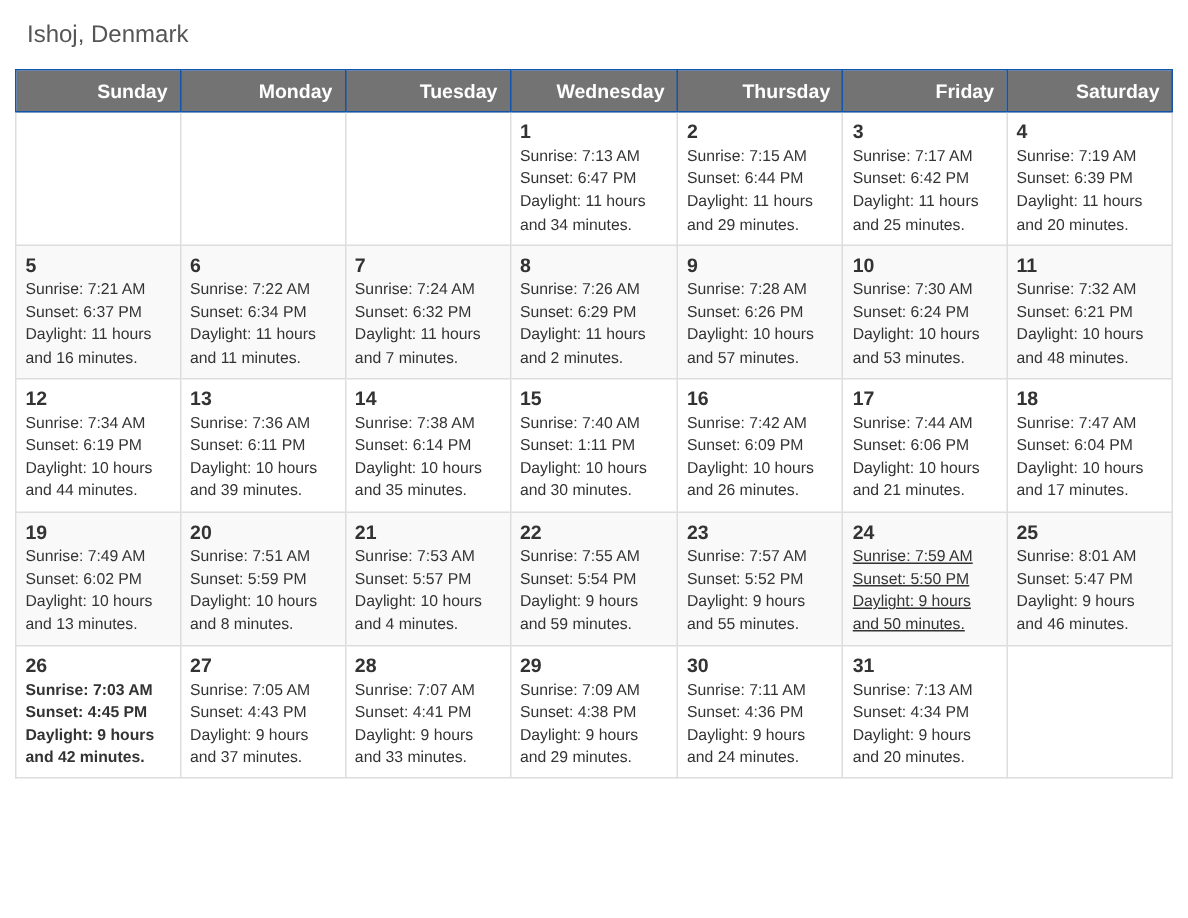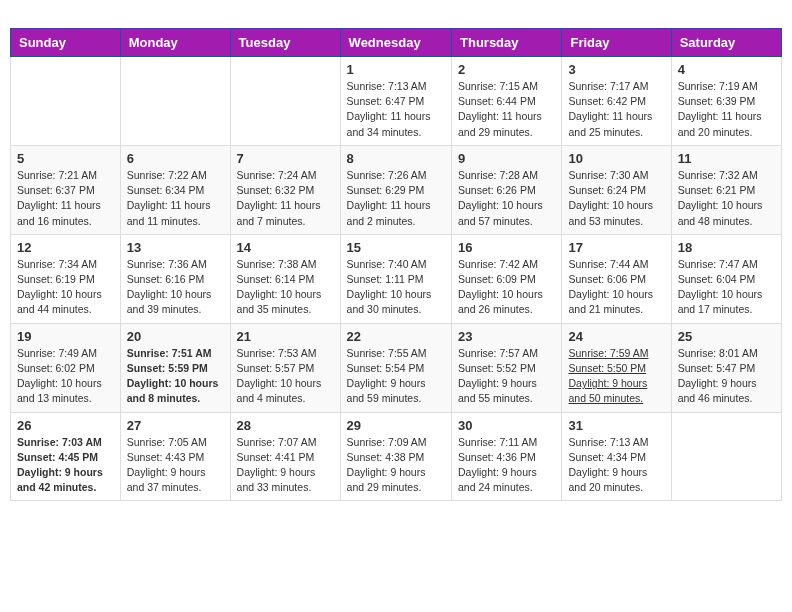--- a/index.html
+++ b/index.html
@@ -57,23 +57,23 @@
     .title-location {
       font-size: 16px;
       color: #555;
     }
     .calendar {
       width: 100%;
       border-collapse: collapse;
       border: 1px solid #ccc;
     }
     .calendar th {
-      background-color: #a21caf;
+      background-color: #737373;
       color: #fff;
-      text-align: left;
+      text-align: right;
       padding: 6px 8px;
       font-size: 13px;
       font-weight: bold;
       border: 1px solid #1155aa;
     }
     .calendar td {
       vertical-align: top;
       border: 1px solid #ddd;
       padding: 5px 6px;
       font-size: 10.5px;
@@ -100,20 +100,21 @@
     }
     .row-shade td {
       background: #f2f2f2;
     }
   </style>
 </head>
 <body>
 
 <div class="header-area">
   <div class="title-area">
+    <div class="title-location">Ishoj, Denmark</div>
   </div>
 </div>
 
 <table class="calendar">
   <thead>
     <tr>
     <th>Sunday</th>
         <th>Monday</th>
         <th>Tuesday</th>
         <th>Wednesday</th>
@@ -211,21 +212,21 @@
         <td>
           <span class="day-number">12</span>
           <div class="day-info" style="white-space: pre-line;">Sunrise: 7:34 AM
 Sunset: 6:19 PM
 Daylight: 10 hours
 and 44 minutes.</div>
         </td>
         <td>
           <span class="day-number">13</span>
           <div class="day-info" style="white-space: pre-line;">Sunrise: 7:36 AM
-Sunset: 6:16 PM
+Sunset: 6:11 PM
 Daylight: 10 hours
 and 39 minutes.</div>
         </td>
         <td>
           <span class="day-number">14</span>
           <div class="day-info" style="white-space: pre-line;">Sunrise: 7:38 AM
 Sunset: 6:14 PM
 Daylight: 10 hours
 and 35 minutes.</div>
         </td>
@@ -261,21 +262,21 @@
       <tr class="row-shade">
         <td>
           <span class="day-number">19</span>
           <div class="day-info" style="white-space: pre-line;">Sunrise: 7:49 AM
 Sunset: 6:02 PM
 Daylight: 10 hours
 and 13 minutes.</div>
         </td>
         <td>
           <span class="day-number">20</span>
-          <div class="day-info" style="white-space: pre-line; font-weight: bold;">Sunrise: 7:51 AM
+          <div class="day-info" style="white-space: pre-line;">Sunrise: 7:51 AM
 Sunset: 5:59 PM
 Daylight: 10 hours
 and 8 minutes.</div>
         </td>
         <td>
           <span class="day-number">21</span>
           <div class="day-info" style="white-space: pre-line;">Sunrise: 7:53 AM
 Sunset: 5:57 PM
 Daylight: 10 hours
 and 4 minutes.</div>

